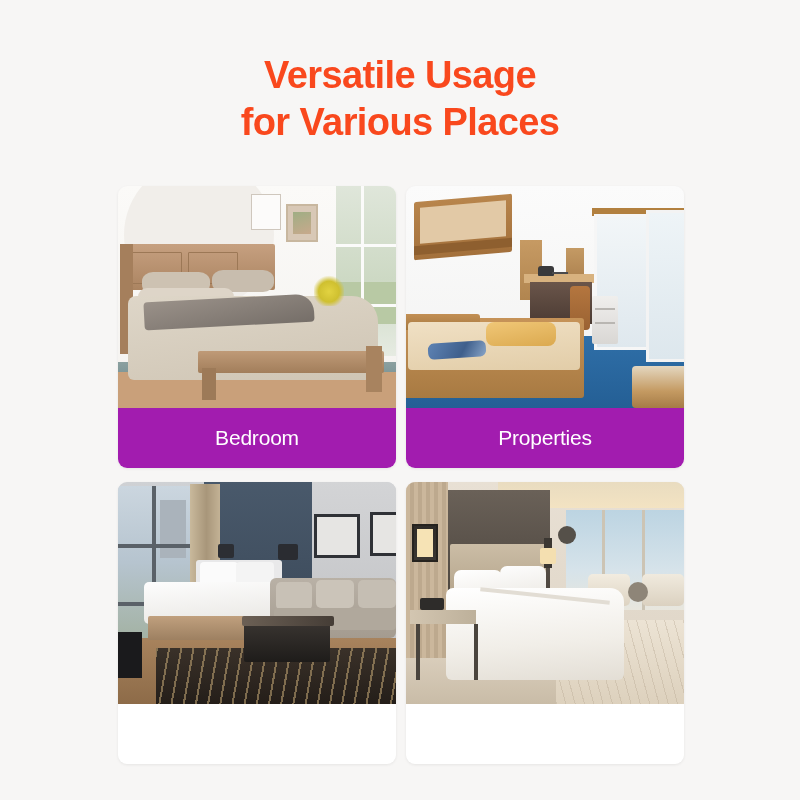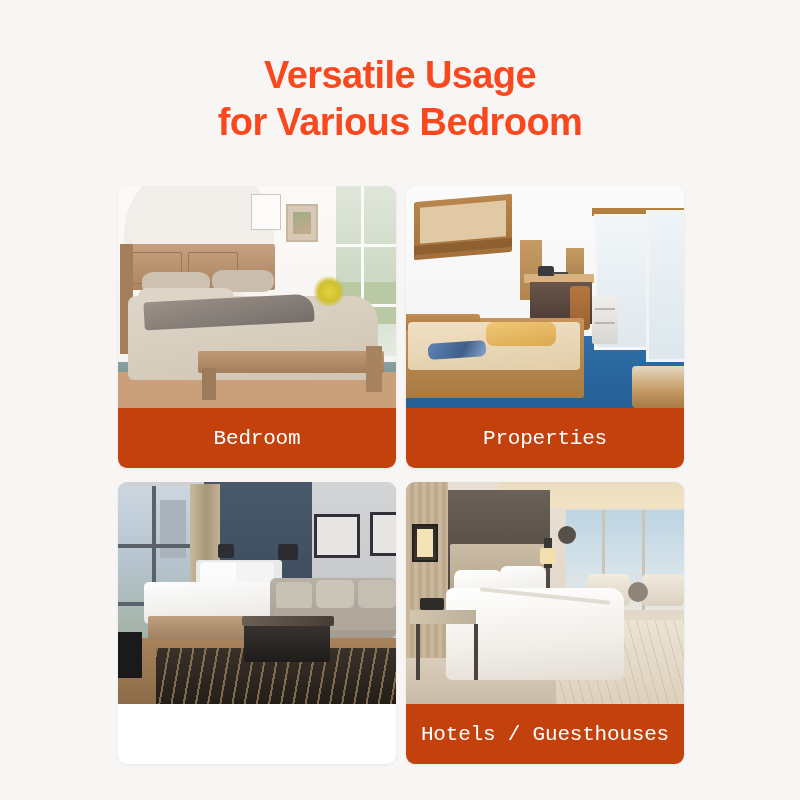--- a/index.html
+++ b/index.html
@@ -67,29 +67,28 @@
     overflow: hidden;
     background: #eceaea;
   }
 
   .label-bar {
     position: absolute;
     left: 0;
     bottom: 0;
     width: 278px;
     height: 60px;
-    background: #c2410c;
+    background: #a21caf;
     color: #ffffff;
     display: flex;
     align-items: center;
     justify-content: center;
     font-size: 21px;
     font-weight: 400;
     letter-spacing: -0.2px;
-    font-family: Liberation Mono, monospace;
   }
 
   
   .scene { position: absolute; inset: 0; }
   .el { position: absolute; }
 
   
   .bd-wall   { inset: 0; background: linear-gradient(180deg,#fbfaf8 0%,#f4f2ef 100%); }
   .bd-arch   { left: 6px; top: -26px; width: 150px; height: 150px;
                border-radius: 50%; background: #f1eeea; }
@@ -302,21 +301,21 @@
   .ht-clock  { left: 152px; top: 44px; width: 18px; height: 18px;
                background: #555049; border-radius: 50%; }
 </style>
 </head>
 <body>
 
 <div class="page">
 
   <div class="heading">
     <span class="line">Versatile Usage</span>
-    <span class="line">for Various Bedroom</span>
+    <span class="line">for Various Places</span>
   </div>
 
   <div class="grid">
 
     <div class="card">
       <div class="photo">
         <div class="scene">
           <div class="el bd-wall"></div>
           <div class="el bd-arch"></div>
           <div class="el bd-win"></div>
@@ -443,19 +442,16 @@
             </div>
           <div class="el ht-pil1"></div>
           <div class="el ht-pil2"></div>
           <div class="el ht-bed"></div>
           <div class="el ht-fold"></div>
           <div class="el ht-nst"></div>
           <div class="el ht-nstl"></div>
           <div class="el ht-phone"></div>
         </div>
       </div>
-      <div class="label-bar">
-        <span>Hotels / Guesthouses</span>
-      </div>
     </div>
 
   </div>
 </div>
 
 </body></html>

